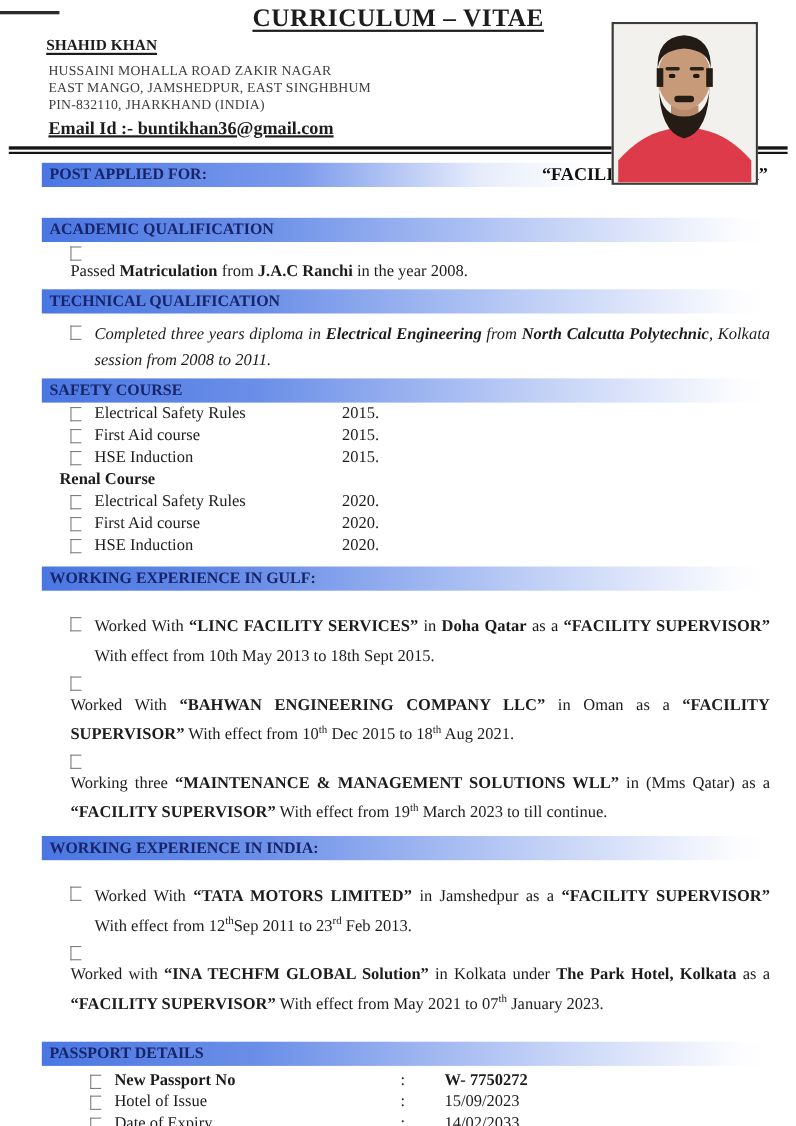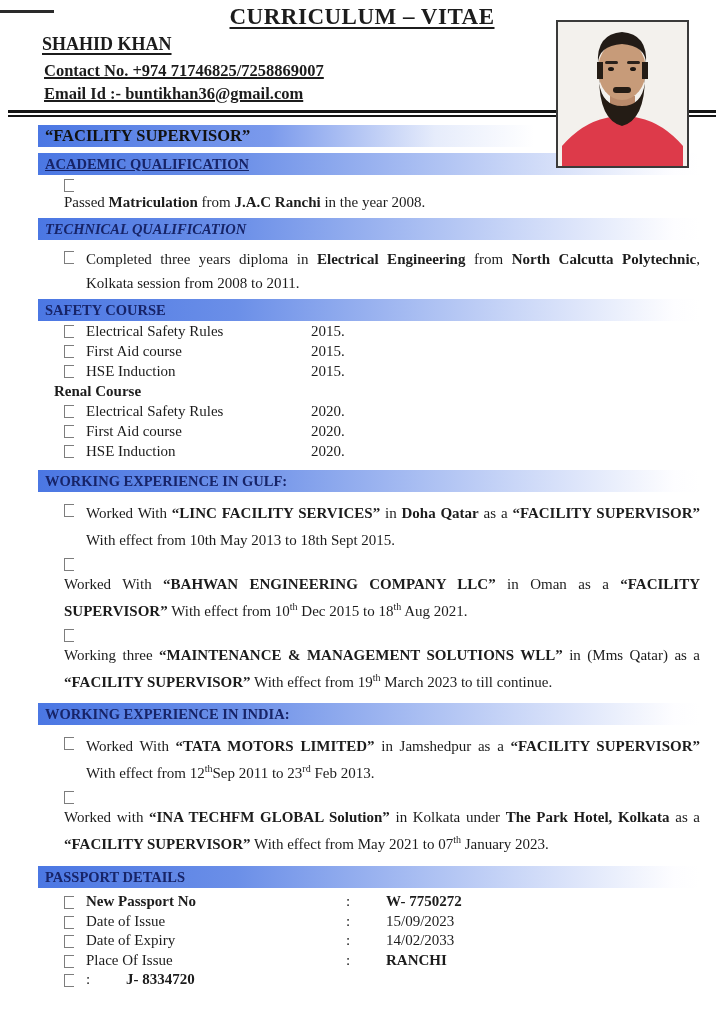--- a/index.html
+++ b/index.html
@@ -1,64 +1,68 @@
 <!DOCTYPE html>
 <html><head>
 <meta charset="utf-8">
 <style>
   html,body{margin:0;padding:0;background:#fff;}
   .page{position:relative;width:724px;height:1024px;background:#fff;overflow:hidden;
         font-family:"Liberation Serif", serif;color:#1c1c1c;}
   .corner-mark{position:absolute;left:0;top:10px;width:54px;height:3px;background:#2a2a2a;}
   .title{text-align:center;padding-top:4px;font-size:23px;font-weight:bold;letter-spacing:.5px;
          text-decoration:underline;text-decoration-thickness:2px;text-underline-offset:3px;}
-  .name{margin:4px 0 0 42px;font-size:18px;font-weight:bold;text-decoration:underline;
+  .name{margin:4px 0 0 42px;font-size:14px;font-weight:bold;text-decoration:underline;
         text-decoration-thickness:2px;text-underline-offset:3px;}
   .addr{margin:7px 0 0 44px;font-size:12.5px;line-height:1.25;color:#3d3d3d;letter-spacing:.2px;}
   .contact{margin:6px 0 0 44px;font-size:16.5px;font-weight:bold;text-decoration:underline;text-decoration-thickness:2px;}
   .email{margin:3px 0 0 44px;font-size:16.5px;font-weight:bold;text-decoration:underline;text-decoration-thickness:2px;}
   .photo{position:absolute;left:556px;top:20px;width:133px;height:148px;border:2px solid #3a3a3a;
          box-sizing:border-box;background:#f3f1ed;}
   .photo svg{display:block;}
   .double-rule{margin:6px 8px 0;height:2px;border-top:3px solid #151515;border-bottom:2px solid #151515;}
   .content{margin:0 24px 0 38px;}
   .bar{height:22px;line-height:22px;padding-left:7px;font-size:14.5px;font-weight:bold;color:#172468;
        background:linear-gradient(to right,#4b77e3 0%,#6b8fe8 30%,#c9d6f7 72%,#fdfdff 96%,#fff 100%);}
   .post-bar{display:flex;justify-content:space-between;align-items:center;margin-top:8px;
        background:linear-gradient(to right,#4b77e3 0%,#7b9aec 35%,#e6ecfb 60%,#fff 75%);}
   .post-value{font-size:16.5px;font-weight:bold;color:#111;padding-right:2px;}
-  .mt4{margin-top:4px;}.mt5{margin-top:5px;font-style:italic;}.mt6{margin-top:0;flex-direction:column;}.mt7{margin-top:7px;}
-  .mt8{margin-top:8px;}.mt9{margin-top:9px;}.mt10{margin-top:6px;text-decoration:underline;}
+  .mt4{margin-top:4px;}.mt5{margin-top:5px;}.mt6{margin-top:0;flex-direction:column;}.mt7{margin-top:7px;}
+  .mt8{margin-top:20px;}.mt9{margin-top:9px;}.mt10{margin-top:28px;}
   .sq{display:inline-block;width:9px;height:11px;border:1.5px solid #7d7d7d;border-right:none;
       margin-right:12px;flex:0 0 auto;margin-top:4px;}
   .item{display:flex;margin-left:26px;font-size:15px;}
   .itext{flex:1;}
   .single .itext{line-height:21px;}
-  .tech .itext{line-height:24px;text-align:justify;}
+  .tech .itext{line-height:24px;text-align:justify;font-style:italic;}
   .wide .itext{line-height:27px;text-align:justify;}
   .b{font-weight:bold;}
   sup{font-size:10px;line-height:0;}
   .srow{display:flex;margin-left:26px;font-size:15px;line-height:20px;height:20px;}
   .sname{width:225px;}
   .renal{margin-left:16px;font-weight:bold;font-size:15px;line-height:20px;height:20px;}
-  .prow{display:flex;margin-left:26px;font-size:15px;line-height:19.5px;height:19.5px;}
+  .prow{display:flex;margin-left:44px;font-size:15px;line-height:19.5px;height:19.5px;}
   .plabel{width:260px;}
   .pcolon{width:40px;}
 </style>
 </head>
 <body>
 
 <div class="page">
   <div class="corner-mark"></div>
 
   <div class="title">CURRICULUM – VITAE</div>
   <div class="name">SHAHID KHAN</div>
 
+  <div class="addr">
+    <div>HUSSAINI MOHALLA ROAD ZAKIR NAGAR</div>
+    <div>EAST MANGO, JAMSHEDPUR, EAST SINGHBHUM</div>
+    <div>PIN-832110, JHARKHAND (INDIA)</div>
+  </div>
 
-  <div class="contact">Contact No. +974 71746825/7258869007</div>
   <div class="email">Email Id :- buntikhan36@gmail.com</div>
 
   <div class="photo">
     <svg viewBox="0 0 129 144" width="129" height="144" preserveAspectRatio="none">
       <rect width="129" height="144" fill="#f3f1ed"></rect>
       <rect x="52" y="74" width="25" height="26" fill="#b98a6b"></rect>
       <path d="M4,144 L4,124 Q24,101 48,96 L64,92 L81,96 Q105,101 125,124 L125,144 Z" fill="#dd3a4a"></path>
       <ellipse cx="64" cy="48" rx="24" ry="30" fill="#c79b79"></ellipse>
       <path d="M40,42 Q38,12 64,10 Q90,12 88,42 Q88,24 64,22 Q40,24 40,42 Z" fill="#221b16"></path>
       <rect x="39" y="40" width="6" height="17" fill="#241c15"></rect>
@@ -70,20 +74,21 @@
       <path d="M41,54 Q41,98 64,104 Q87,98 87,54 L87,60 Q84,84 64,84 Q44,84 41,60 Z" fill="#241c15"></path>
       <rect x="55" y="65" width="18" height="6" rx="3" fill="#241c15"></rect>
     </svg>
   </div>
 
   <div class="double-rule"></div>
 
   <div class="content">
 
     <div class="bar post-bar">
+      <span>POST APPLIED FOR:</span>
       <span class="post-value">“FACILITY SUPERVISOR”</span>
     </div>
 
     <div class="bar mt10">ACADEMIC QUALIFICATION</div>
     <div class="item single mt6">
       <span class="sq"></span>
       <div class="itext"><span>Passed </span><span class="b">Matriculation</span><span> from </span><span class="b">J.A.C Ranchi</span><span> in the year 2008.</span></div>
     </div>
 
     <div class="bar mt5">TECHNICAL QUALIFICATION</div>
@@ -154,21 +159,21 @@
     <div class="bar mt8">PASSPORT DETAILS</div>
     <div class="mt4">
       <div class="prow">
         <span class="sq"></span>
         <span class="plabel b">New Passport No</span>
         <span class="pcolon">:</span>
         <span class="b">W- 7750272</span>
       </div>
       <div class="prow">
         <span class="sq"></span>
-        <span class="plabel">Date of Issue</span>
+        <span class="plabel">Hotel of Issue</span>
         <span class="pcolon">:</span>
         <span>15/09/2023</span>
       </div>
       <div class="prow">
         <span class="sq"></span>
         <span class="plabel">Date of Expiry</span>
         <span class="pcolon">:</span>
         <span>14/02/2033</span>
       </div>
       <div class="prow">

